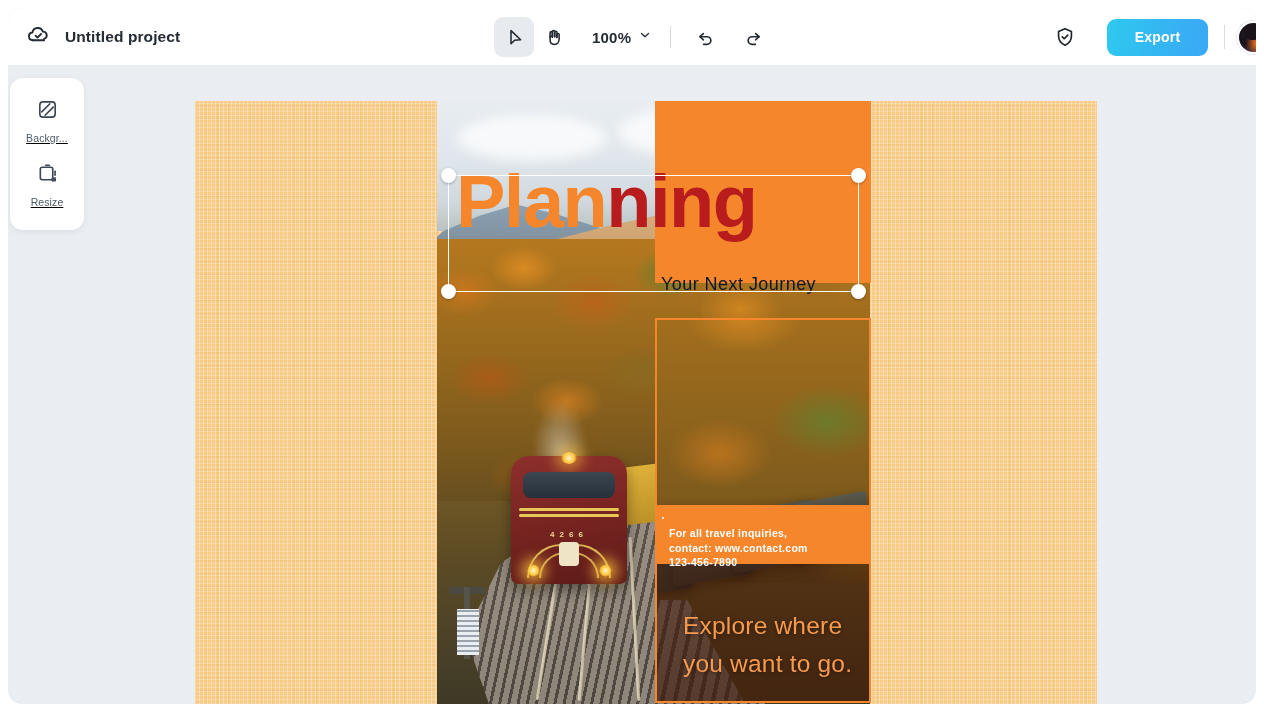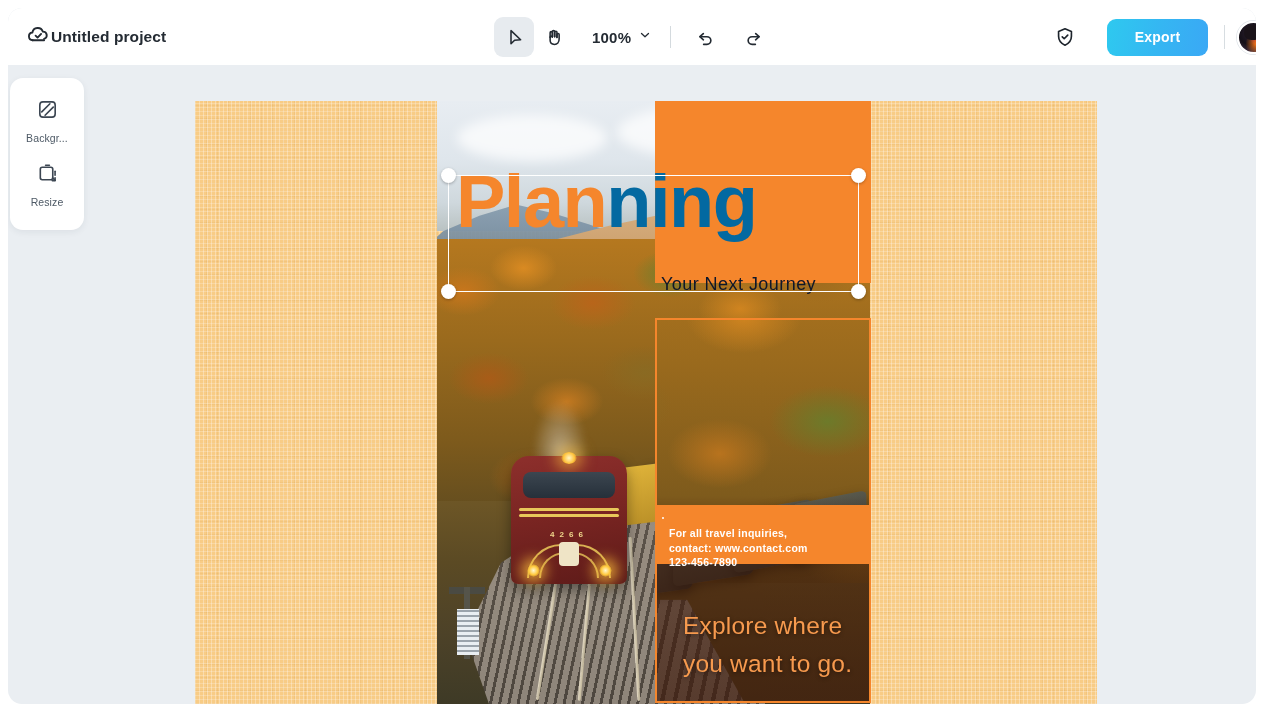--- a/index.html
+++ b/index.html
@@ -18,21 +18,21 @@
   }
 
   
   #topbar {
     position:absolute; left:0; top:0; width:1248px; height:57px;
     background:#ffffff;
     border-top-left-radius:14px; border-top-right-radius:14px;
   }
   #brand {
     position:absolute; left:18px; top:14px;
-    display:flex; align-items:center; 
+    display:flex; align-items:center; gap:14px;
   }
   #brand .title {
     font-size:15.5px; font-weight:700; color:#242b33; letter-spacing:.1px;
   }
 
   #centertools {
     position:absolute; left:486px; top:9px;
     display:flex; align-items:center; gap:0px; height:40px;
   }
   .tool {
@@ -80,20 +80,21 @@
     width:58%; height:52%; border-radius:50% 50% 44% 44%;
     background:#1a1319;
   }
 
   
   #sidebar {
     position:absolute; left:2px; top:70px;
     width:74px; padding:10px 0 14px 0;
     background:#ffffff; border-radius:13px;
     box-shadow:0 2px 7px rgba(30,40,55,.07);
+    text-decoration:underline;
   }
   .side-item {
     display:flex; flex-direction:column; align-items:center; gap:7px;
     padding:10px 0 8px 0; cursor:pointer;
   }
   .side-item .slabel {
     font-size:10.5px; color:#4e5a66; letter-spacing:.1px;
   }
 
   
@@ -278,21 +279,21 @@
   #titleblock{
     position:absolute; left:460px; top:0px; width:216px; height:182px;
     background:#f5862c;
   }
   #planning{
     position:absolute; left:261px; top:60px;
     font-size:74px; font-weight:800; line-height:82px;
     letter-spacing:-1.5px; white-space:nowrap;
     color:#f5862c;
   }
-  #planning .wht{ color:#0369a1; }
+  #planning .wht{ color:#b91c1c; }
   #subtitle{
     position:absolute; left:466px; top:173px;
     font-size:18px; color:#0f172a; letter-spacing:.45px;
   }
   #selbox{
     position:absolute; left:253px; top:74px; width:411px; height:117px;
     border:1.6px solid #ffffff;
   }
   .handle{
     position:absolute; width:15px; height:15px; border-radius:50%;

